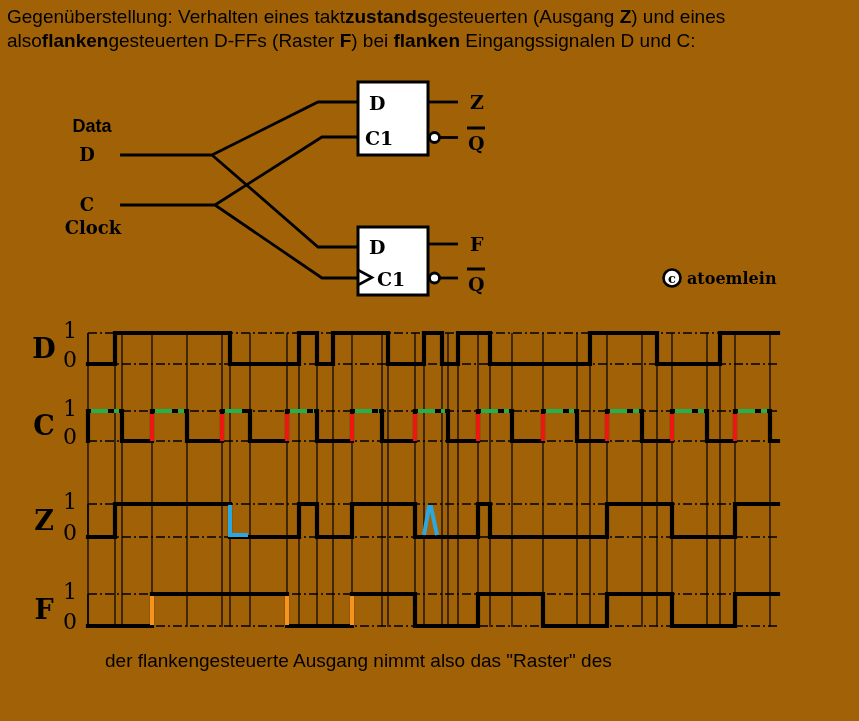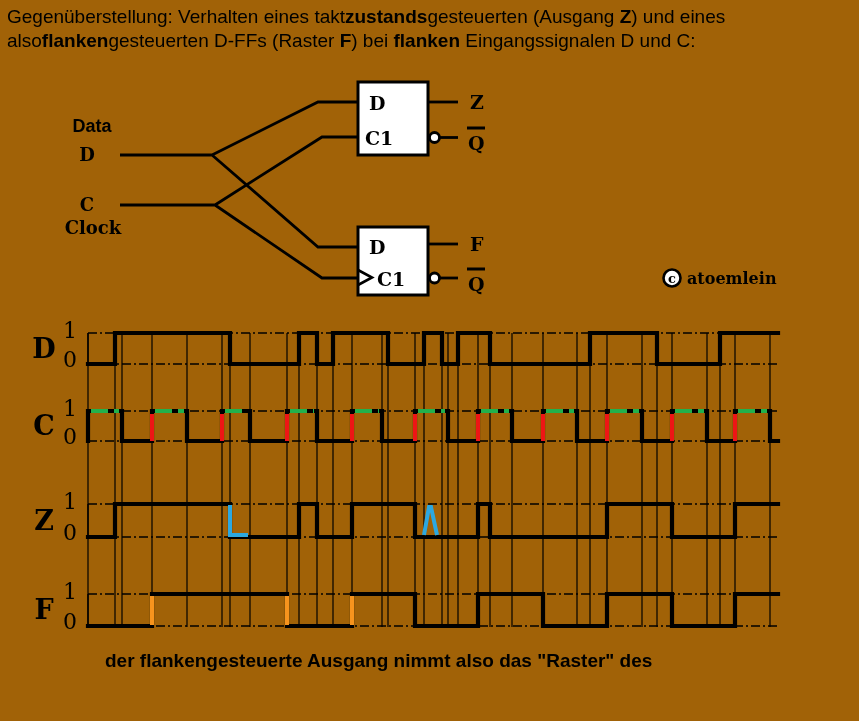--- a/index.html
+++ b/index.html
@@ -2,21 +2,21 @@
 <html><head>
 <meta charset="utf-8">
 <style>
   html,body{margin:0;padding:0;background:#fff;}
   .page{position:relative;width:859px;height:721px;background:#a16207;overflow:hidden;
         font-family:"Liberation Sans",sans-serif;color:#000;}
   .title{position:absolute;left:7px;top:5px;font-size:19px;line-height:24px;
          letter-spacing:0px;white-space:nowrap;}
   .title b,.title .b{font-weight:bold;}
   .caption{position:absolute;left:105px;top:649px;font-size:19px;line-height:24px;
-           font-weight:bold;white-space:nowrap;}
+           font-weight:normal;white-space:nowrap;}
   svg.diagram{position:absolute;left:0;top:0;}
   text{font-family:"DejaVu Serif",serif;}
   .sansb{font-family:"Liberation Sans",sans-serif;font-weight:bold;}
   .serifb{font-family:"DejaVu Serif",serif;font-weight:bold;}
 </style>
 </head>
 <body>
 
 <div class="page">
 

